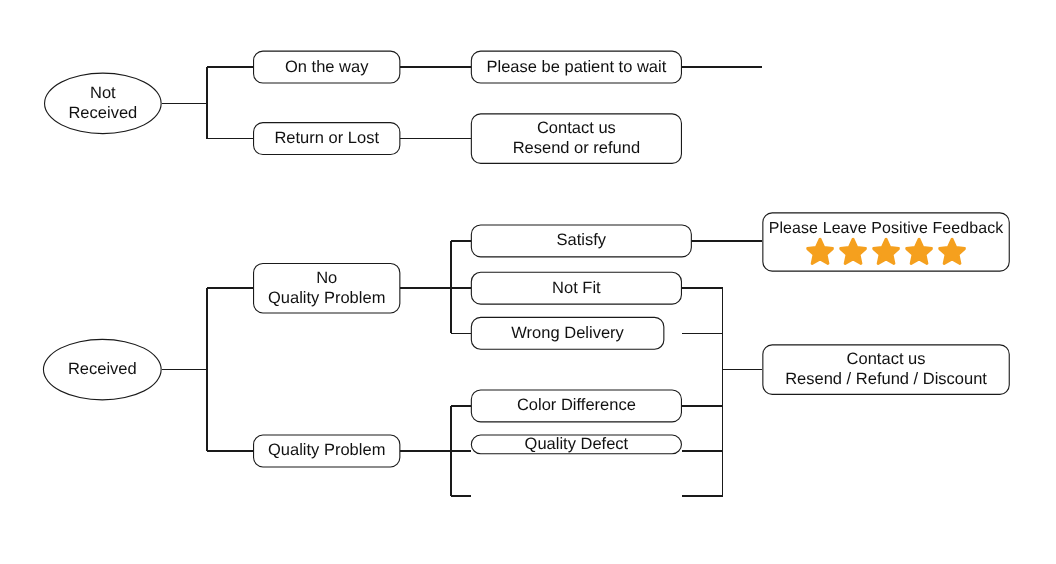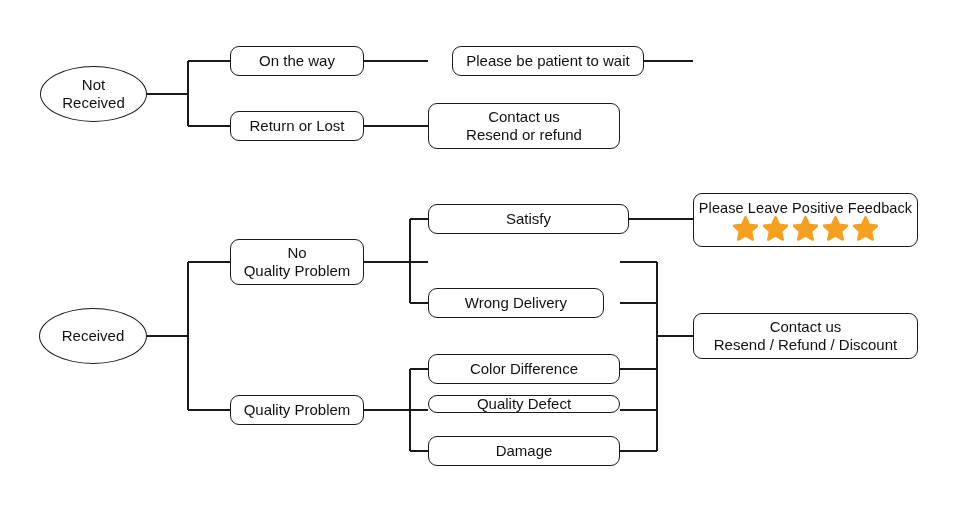--- a/index.html
+++ b/index.html
@@ -140,21 +140,21 @@
   </div>
 
   <div class="node rounded" style="left:230px; top:46px; width:134px; height:30px;">
     <span>On the way</span>
   </div>
 
   <div class="node rounded" style="left:230px; top:111px; width:134px; height:30px;">
     <span>Return or Lost</span>
   </div>
 
-  <div class="node rounded" style="left:428px; top:46px; width:192px; height:30px;margin-left:24px;">
+  <div class="node rounded" style="left:428px; top:46px; width:192px; height:30px;">
     <span>Please be patient to wait</span>
   </div>
 
   <div class="node rounded" style="left:428px; top:103px; width:192px; height:46px;">
     <span>Contact us
 Resend or refund</span>
   </div>
 
 
   <div class="node ellipse" style="left:39px; top:308px; width:108px; height:56px;">
@@ -167,36 +167,36 @@
   </div>
 
   <div class="node rounded" style="left:230px; top:395px; width:134px; height:30px;">
     <span>Quality Problem</span>
   </div>
 
   <div class="node rounded" style="left:428px; top:204px; width:201px; height:30px;">
     <span>Satisfy</span>
   </div>
 
+  <div class="node rounded" style="left:428px; top:247px; width:192px; height:30px;">
+    <span>Not Fit</span>
+  </div>
 
   <div class="node rounded" style="left:428px; top:288px; width:176px; height:30px;">
     <span>Wrong Delivery</span>
   </div>
 
   <div class="node rounded" style="left:428px; top:354px; width:192px; height:30px;">
     <span>Color Difference</span>
   </div>
 
   <div class="node rounded" style="left:428px; top:395px; width:192px; height:18px;">
     <span>Quality Defect</span>
   </div>
 
-  <div class="node rounded" style="left:428px; top:436px; width:192px; height:30px;">
-    <span>Damage</span>
-  </div>
 
   <div class="node rounded feedback" style="left:693px; top:193px; width:225px; height:54px;">
     <span class="fb-text">Please Leave Positive Feedback</span>
     <span class="stars" id="stars-row"><span><svg class="star" viewBox="0 0 25 25" xmlns="http://www.w3.org/2000/svg">
             <polygon points="12.5,1.4 15.9,8.9 24.1,9.8 18.0,15.4 19.7,23.5 12.5,19.4 5.3,23.5 7.0,15.4 0.9,9.8 9.1,8.9" fill="#f5a01e" stroke="#f5a01e" stroke-width="2.6" stroke-linejoin="round"></polygon>
           </svg></span><span><svg class="star" viewBox="0 0 25 25" xmlns="http://www.w3.org/2000/svg">
             <polygon points="12.5,1.4 15.9,8.9 24.1,9.8 18.0,15.4 19.7,23.5 12.5,19.4 5.3,23.5 7.0,15.4 0.9,9.8 9.1,8.9" fill="#f5a01e" stroke="#f5a01e" stroke-width="2.6" stroke-linejoin="round"></polygon>
           </svg></span><span><svg class="star" viewBox="0 0 25 25" xmlns="http://www.w3.org/2000/svg">
             <polygon points="12.5,1.4 15.9,8.9 24.1,9.8 18.0,15.4 19.7,23.5 12.5,19.4 5.3,23.5 7.0,15.4 0.9,9.8 9.1,8.9" fill="#f5a01e" stroke="#f5a01e" stroke-width="2.6" stroke-linejoin="round"></polygon>
           </svg></span><span><svg class="star" viewBox="0 0 25 25" xmlns="http://www.w3.org/2000/svg">

